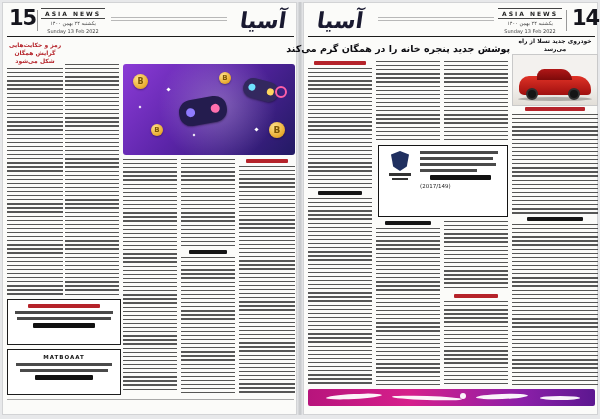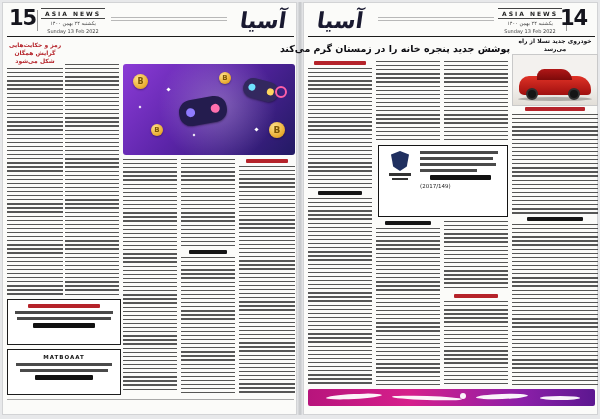--- a/index.html
+++ b/index.html
@@ -144,24 +144,24 @@
     <div class="abs logo" style="left:4px;top:2px;width:64px;height:30px">
       <span>آسیا</span>
     </div>
     <div class="abs dbl" style="left:74px;top:14px;width:116px"></div>
     <div class="abs mast" style="left:194px;top:5px;width:64px">
       <div class="t">ASIA NEWS</div>
       <div class="d" dir="rtl">یکشنبه ۲۴ بهمن ۱۴۰۰</div>
       <div class="d">Sunday 13 Feb 2022</div>
     </div>
     <div class="abs vdiv" style="left:262px;top:7px;height:21px"></div>
-    <div class="abs num" style="left:256px;top:5px">14</div>
+    <div class="abs num" style="left:268px;top:5px">14</div>
     <div class="abs hrule" style="left:4px;top:33px;width:287px"></div>
 
-    <div class="abs headline" dir="rtl" style="left:12px;top:37px;width:194px;height:18px;font-size:9.5px;line-height:18px">پوشش جدید پنجره خانه را در زمستان گرم می‌کند</div>
+    <div class="abs headline" dir="rtl" style="left:12px;top:37px;width:194px;height:18px;font-size:9.5px;line-height:18px">پوشش جدید پنجره خانه را در همگان گرم می‌کند</div>
 
     <div class="abs" style="left:208px;top:34px;width:86px">
       <div class="headline" dir="rtl" style="font-size:6px;white-space:normal;line-height:1.25">خودروی جدید تسلا از راه می‌رسد</div>
       <div class="photo" style="position:relative;margin-top:2px;height:52px">
         <div class="cshadow"></div>
         <div class="cbody"></div>
         <div class="ccab"></div>
         <div class="cwh f"></div>
         <div class="cwh r"></div>
       </div>

